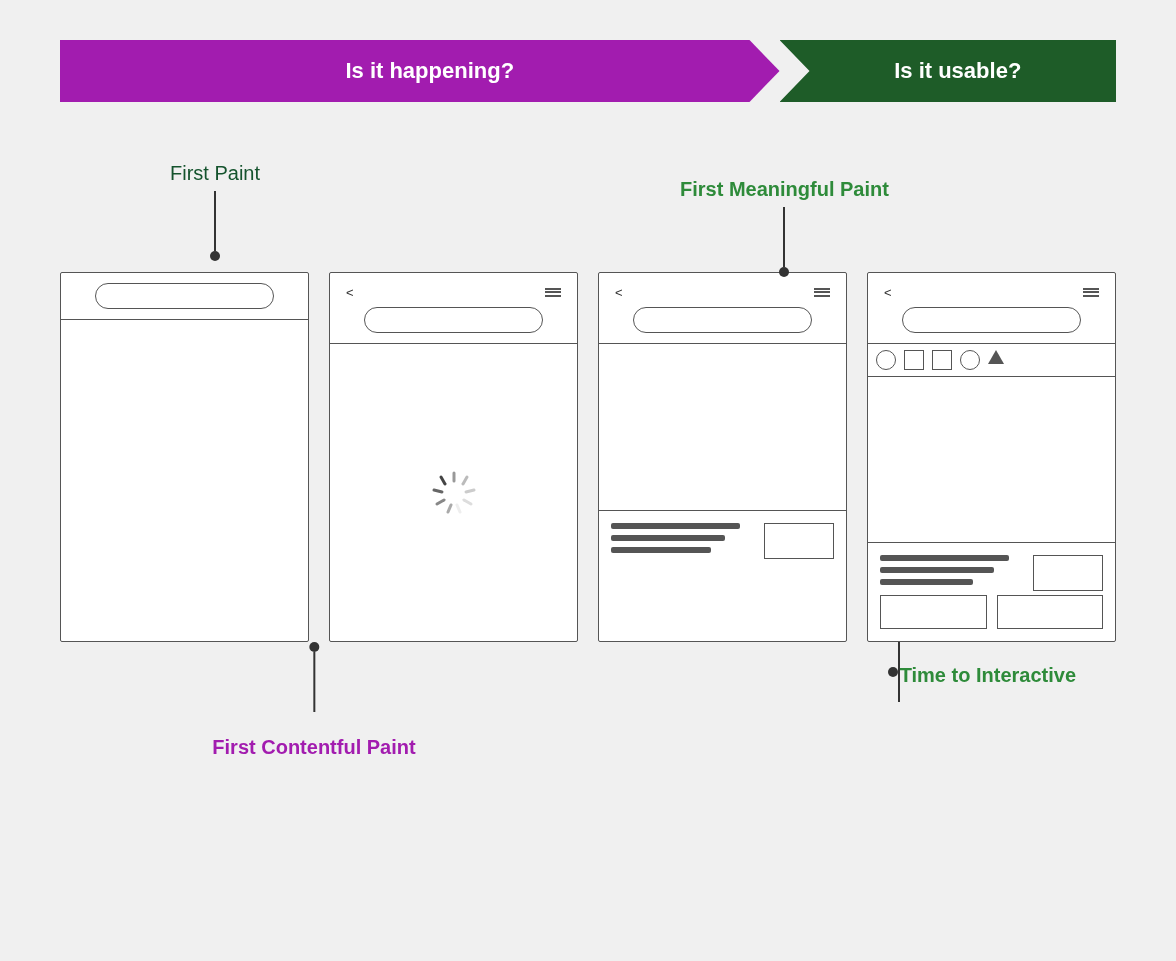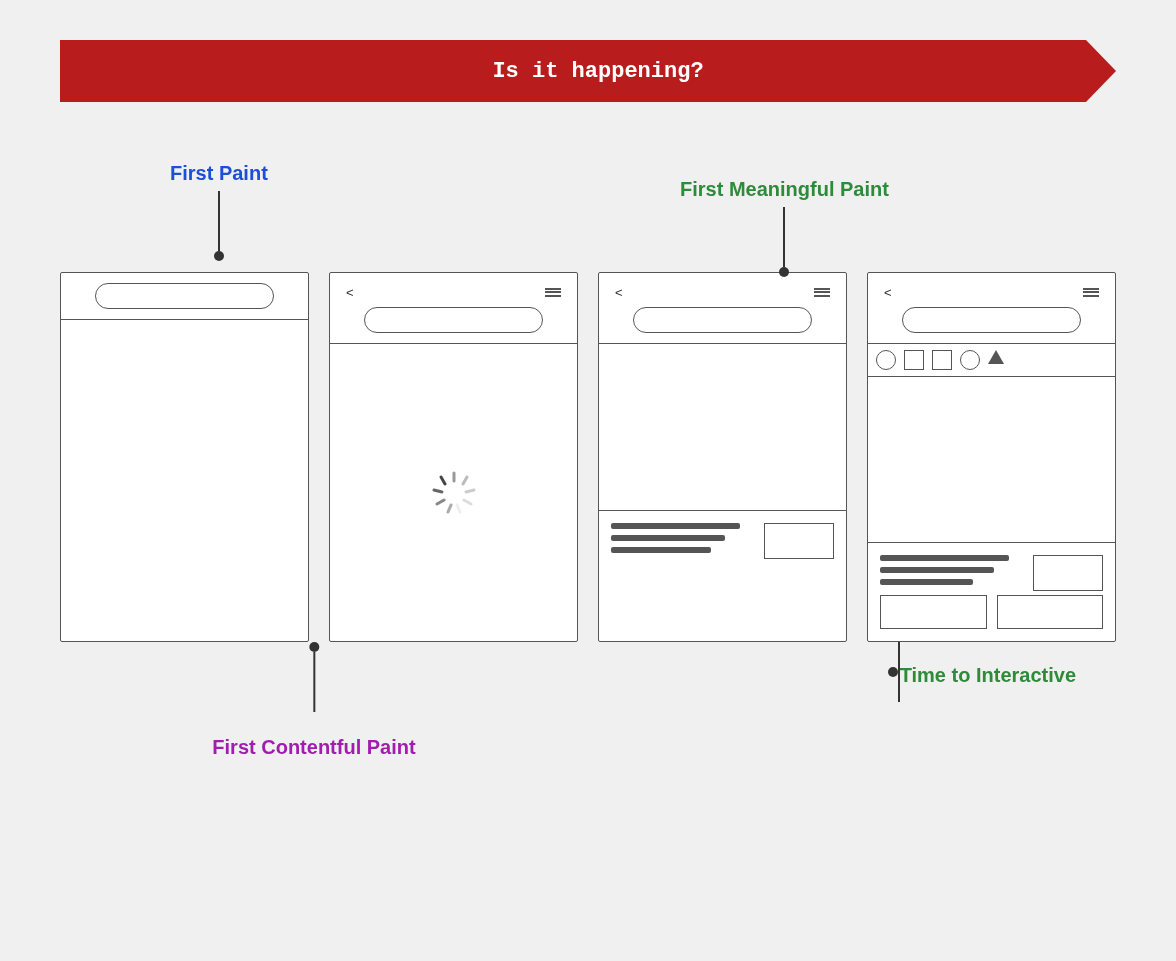--- a/index.html
+++ b/index.html
@@ -27,25 +27,24 @@
       align-items: center;
       justify-content: center;
       color: white;
       font-size: 22px;
       font-weight: bold;
       position: relative;
       height: 62px;
     }
 
     .arrow-shape.first {
-      background: #b91c1c;
+      background: #a21caf;
       flex: 1.8;
       padding: 0 20px 0 40px;
       clip-path: polygon(0 0, calc(100% - 30px) 0, 100% 50%, calc(100% - 30px) 100%, 0 100%);
-      font-family: Liberation Mono, monospace;
     }
 
     .arrow-shape.second {
       background: #276e31;
       flex: 1;
       padding: 0 20px 0 50px;
       clip-path: polygon(0 0, calc(100% - 30px) 0, 100% 50%, calc(100% - 30px) 100%, 0 100%, 30px 50%);
     }
 
     .arrow-shape.third {
@@ -203,28 +202,31 @@
       margin: 1.5px 0;
     }
   </style>
 </head>
 <body>
 
 <div class="banner">
   <div class="arrow-shape first">
     <span>Is it happening?</span>
   </div>
+  <div class="arrow-shape third">
+    <span>Is it usable?</span>
+  </div>
 </div>
 
 <div class="main-content">
 
   <div style="position: relative; width: 100%; height: 110px;">
 
     <div style="position: absolute; left: 110px; top: 0; display: flex; flex-direction: column; align-items: center;">
-      <span style="font-size: 20px; font-weight: bold; color: #1d4ed8; white-space: nowrap; margin-bottom: 6px;">First Paint</span>
+      <span style="font-size: 20px; font-weight: normal; color: #14532d; white-space: nowrap; margin-bottom: 6px;">First Paint</span>
       <div style="width: 2px; height: 60px; background: #333;"></div>
       <div style="width: 10px; height: 10px; border-radius: 50%; background: #333;"></div>
     </div>
 
     <div style="position: absolute; left: 620px; top: 0; display: flex; flex-direction: column; align-items: center;">
       <span style="font-size: 20px; font-weight: bold; color: #2e8b3a; white-space: nowrap; margin-bottom: 6px; margin-top: 16px;">First Meaningful Paint</span>
       <div style="width: 2px; height: 60px; background: #333;"></div>
       <div style="width: 10px; height: 10px; border-radius: 50%; background: #333;"></div>
     </div>
   </div>

